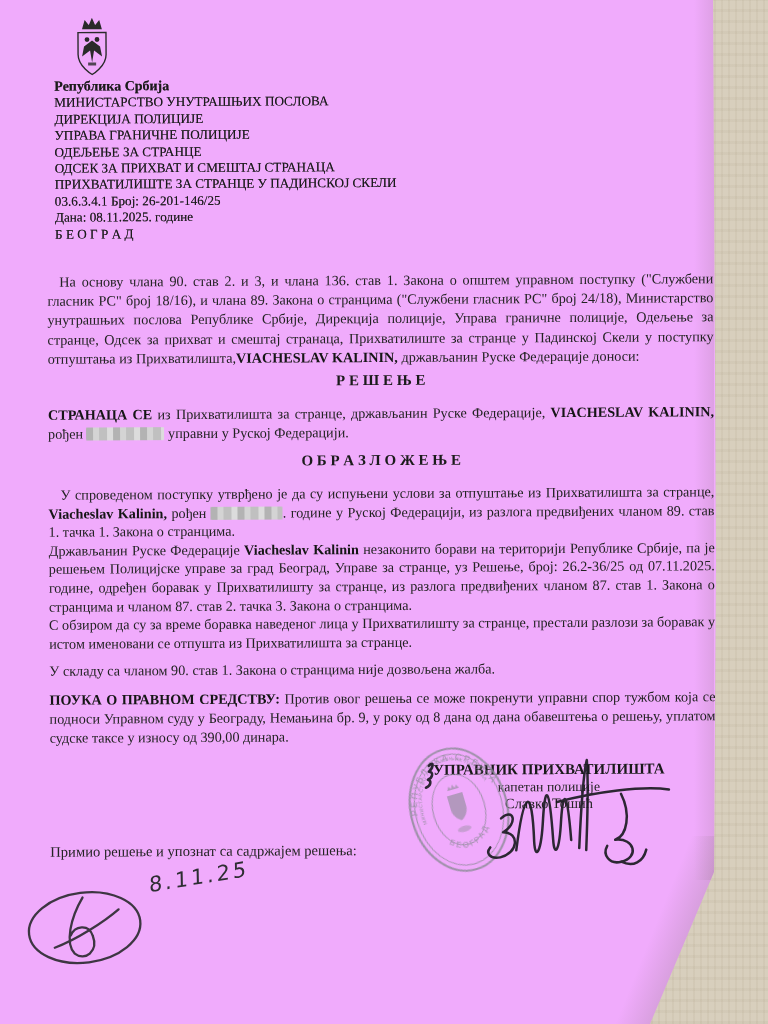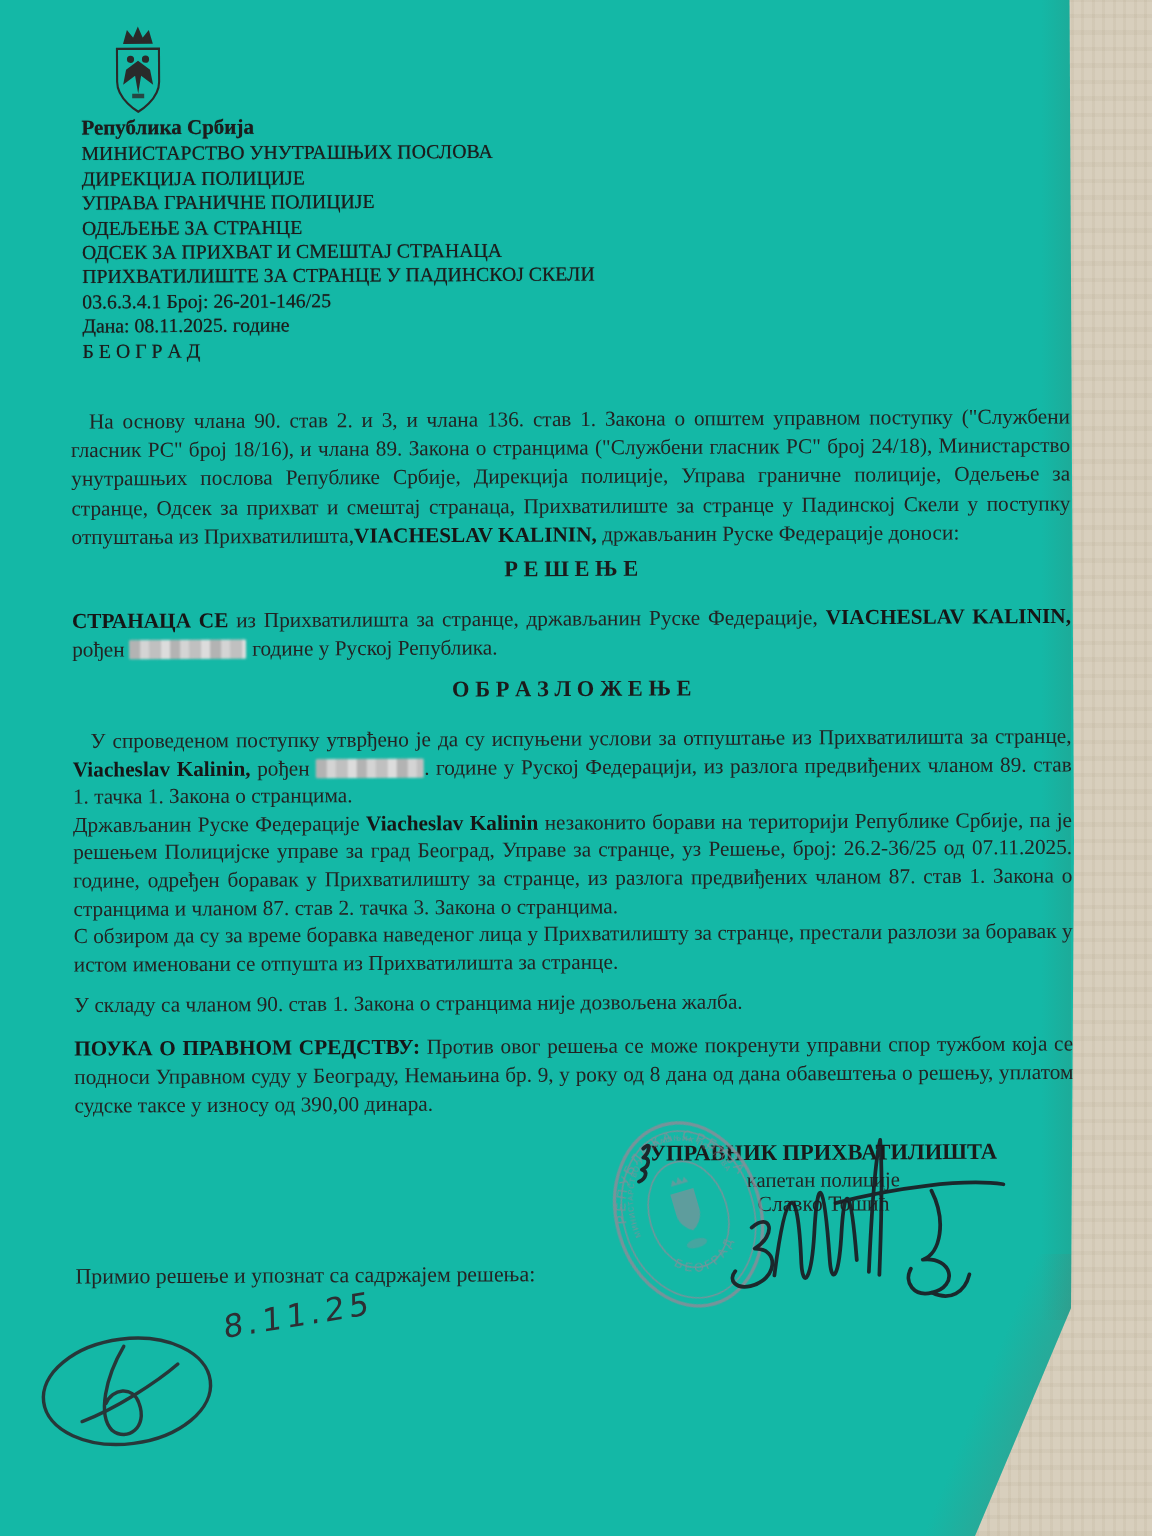--- a/index.html
+++ b/index.html
@@ -5,21 +5,21 @@
   html,body{margin:0;padding:0;}
   body{
     width:768px;height:1024px;position:relative;overflow:hidden;
     font-family:"Liberation Serif","DejaVu Serif",serif;
     background-color:#d8cfbd;
     background-image:
       repeating-linear-gradient(90deg, rgba(120,100,60,.06) 0 2px, rgba(0,0,0,0) 2px 7px),
       repeating-linear-gradient(0deg, rgba(110,95,60,.05) 0 3px, rgba(0,0,0,0) 3px 11px);
   }
   #paper{
-    position:absolute;inset:0;background:#14b8a6;
+    position:absolute;inset:0;background:#f0abfc;
     clip-path:polygon(0 0,713px 0,716px 560px,714px 872px,650px 1024px,0 1024px);
   }
   .edge-shade{position:absolute;left:694px;top:0;width:20px;height:880px;
     background:linear-gradient(90deg, rgba(0,0,0,0), rgba(90,80,60,.12));}
   .corner-shade{position:absolute;left:592px;top:836px;width:130px;height:190px;
     background:linear-gradient(112deg, rgba(0,0,0,0) 48%, rgba(118,112,100,.38) 82%, rgba(160,152,138,.18) 100%);}
   #content{position:absolute;inset:0;transform:rotate(-0.3deg);transform-origin:380px 420px;color:#242424;}
 
   .abs{position:absolute;}
   .letterhead{left:56px;top:77px;}
@@ -89,21 +89,21 @@
       <p>ПРИХВАТИЛИШТЕ ЗА СТРАНЦЕ У ПАДИНСКОЈ СКЕЛИ</p>
       <p>03.6.3.4.1 Број: 26-201-146/25</p>
       <p>Дана: 08.11.2025. године</p>
       <p>Б Е О Г Р А Д</p>
     </div>
 
     <p class="abs body-par indent" style="top:271px"><span>На основу члана 90. став 2. и 3, и члана 136. став 1. Закона о општем управном поступку ("Службени гласник РС" број 18/16), и члана 89. Закона о странцима ("Службени гласник РС" број 24/18), Министарство унутрашњих послова Републике Србије, Дирекција полиције, Управа граничне полиције, Одељење за странце, Одсек за прихват и смештај странаца,  Прихватилиште за странце у Падинској Скели у поступку отпуштања из Прихватилишта,</span><b>VIACHESLAV KALININ,</b><span> држављанин Руске Федерације доноси:</span></p>
 
     <p class="abs center-head" style="top:372px">Р Е Ш Е Њ Е</p>
 
-    <p class="abs body-par" style="top:404px"><b>СТРАНАЦА СЕ</b><span>  из Прихватилишта за странце, држављанин Руске Федерације, </span><b>VIACHESLAV KALININ,</b><span> рођен </span><span class="redact w1"></span><span> године у Руској Република.</span></p>
+    <p class="abs body-par" style="top:404px"><b>СТРАНАЦА СЕ</b><span>  из Прихватилишта за странце, држављанин Руске Федерације, </span><b>VIACHESLAV KALININ,</b><span> рођен </span><span class="redact w1"></span><span> управни у Руској Федерацији.</span></p>
 
     <p class="abs center-head" style="top:452px">О Б Р А З Л О Ж Е Њ Е</p>
 
     <div class="abs flow" style="top:484px">
       <p class="indent"><span>У спроведеном поступку утврђено је да су испуњени услови за отпуштање из Прихватилишта за странце, </span><b>Viacheslav Kalinin,</b><span> рођен </span><span class="redact w2"></span><span>. године у Руској Федерацији, из разлога предвиђених чланом 89. став 1. тачка 1. Закона о странцима.</span></p>
       <p><span>Држављанин Руске Федерације </span><b>Viacheslav Kalinin</b><span> незаконито борави на територији Републике Србије, па је решењем Полицијске управе за град Београд, Управе за странце, уз Решење, број: 26.2-36/25 од 07.11.2025. године, одређен боравак у Прихватилишту за странце, из разлога предвиђених чланом 87. став 1. Закона о странцима и чланом 87. став 2. тачка 3. Закона о странцима.</span></p>
       <p>С обзиром да су за време боравка наведеног лица у Прихватилишту за странце, престали разлози за боравак у истом  именовани се отпушта из Прихватилишта за странце.</p>
       <p class="gap-top">У складу са чланом 90. став 1. Закона о странцима није дозвољена жалба.</p>
     </div>
 

